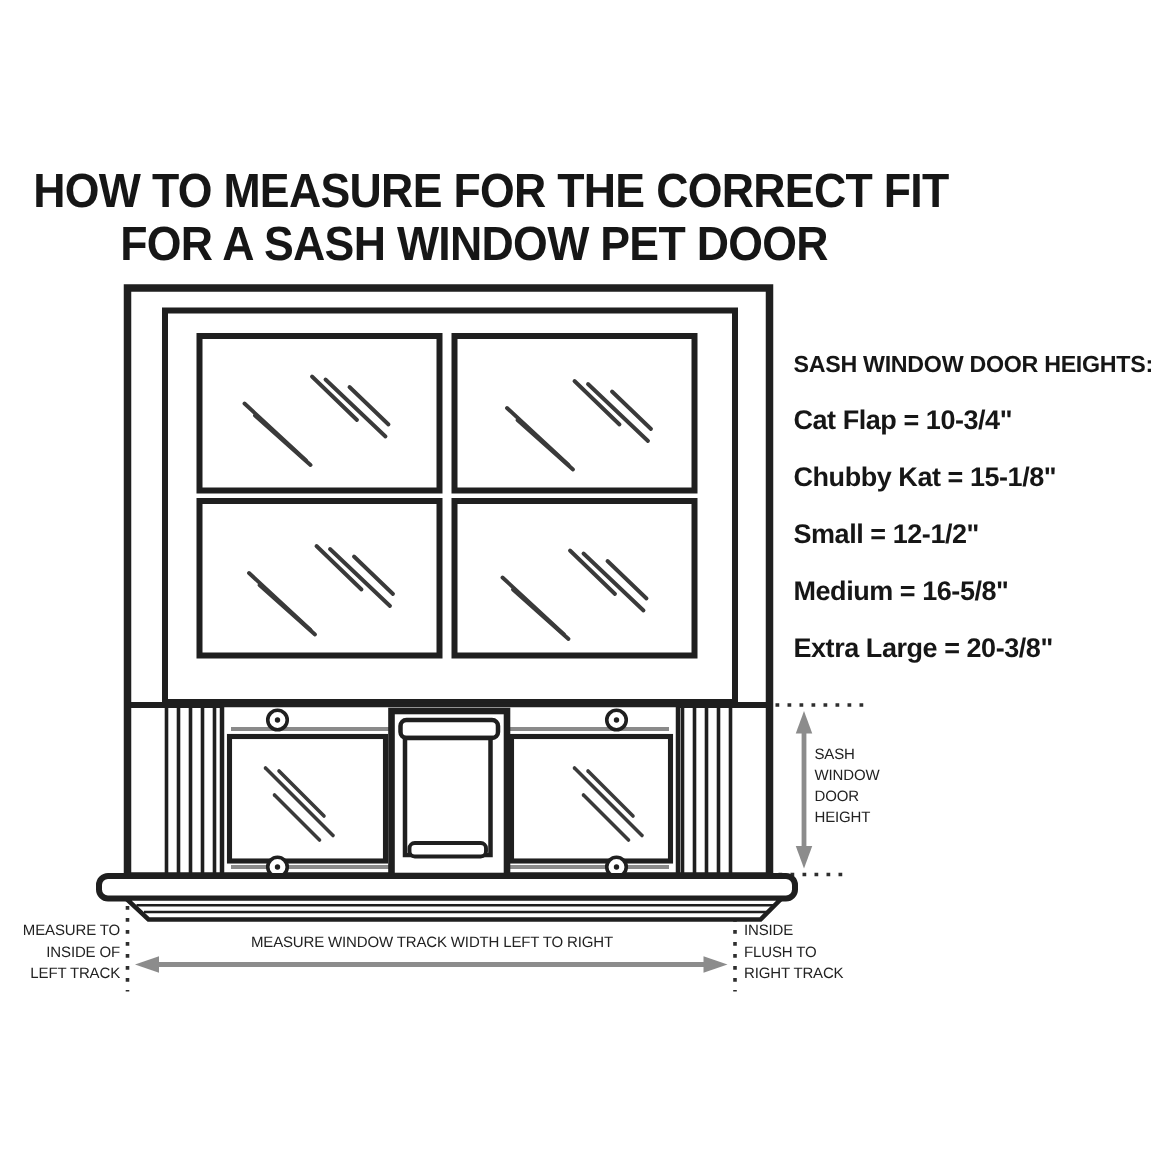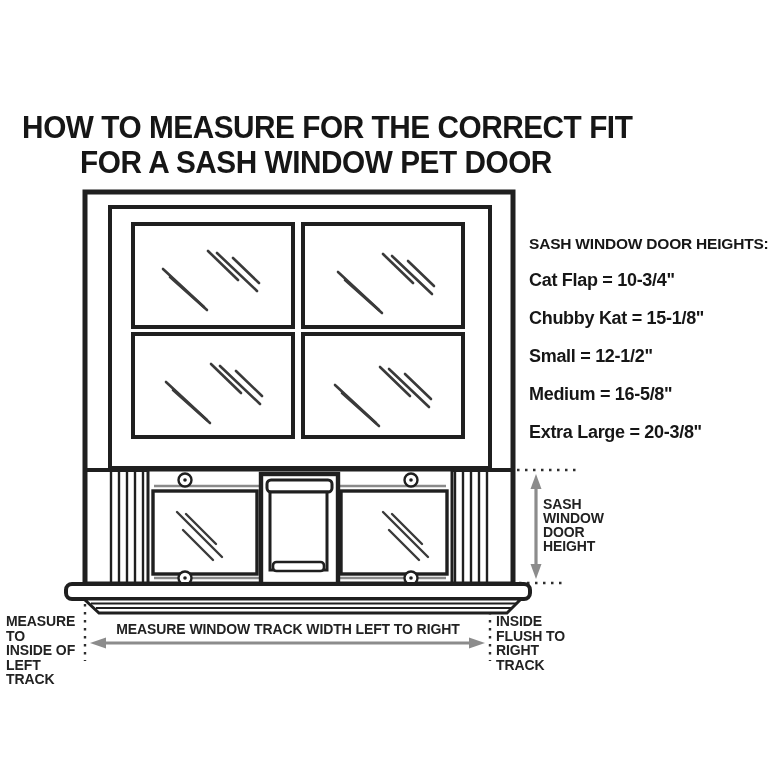--- a/index.html
+++ b/index.html
@@ -53,22 +53,22 @@
   }
   .height-item {
     margin-top: 17px;
     font-size: 18px;
     font-weight: bold;
     letter-spacing: -0.3px;
     white-space: nowrap;
   }
   .small-label {
     position: absolute;
-    font-size: 14px;
-    font-weight: bold;
+    font-size: 10px;
+    font-weight: normal;
     line-height: 14.5px;
     letter-spacing: -0.1px;
     color: #222222;
     white-space: pre-line;
   }
   .sash-height-label {
     left: 543px;
     top: 497px;
     width: 70px;
     text-align: left;
@@ -78,21 +78,21 @@
     left: 90px;
     top: 622px;
     width: 396px;
     text-align: center;
     white-space: nowrap;
   }
   .left-track-label {
     left: 6px;
     top: 614px;
     width: 74px;
-    text-align: left;
+    text-align: right;
   }
   .right-track-label {
     left: 496px;
     top: 614px;
     width: 80px;
     text-align: left;
   }
 </style>
 </head>
 <body>

